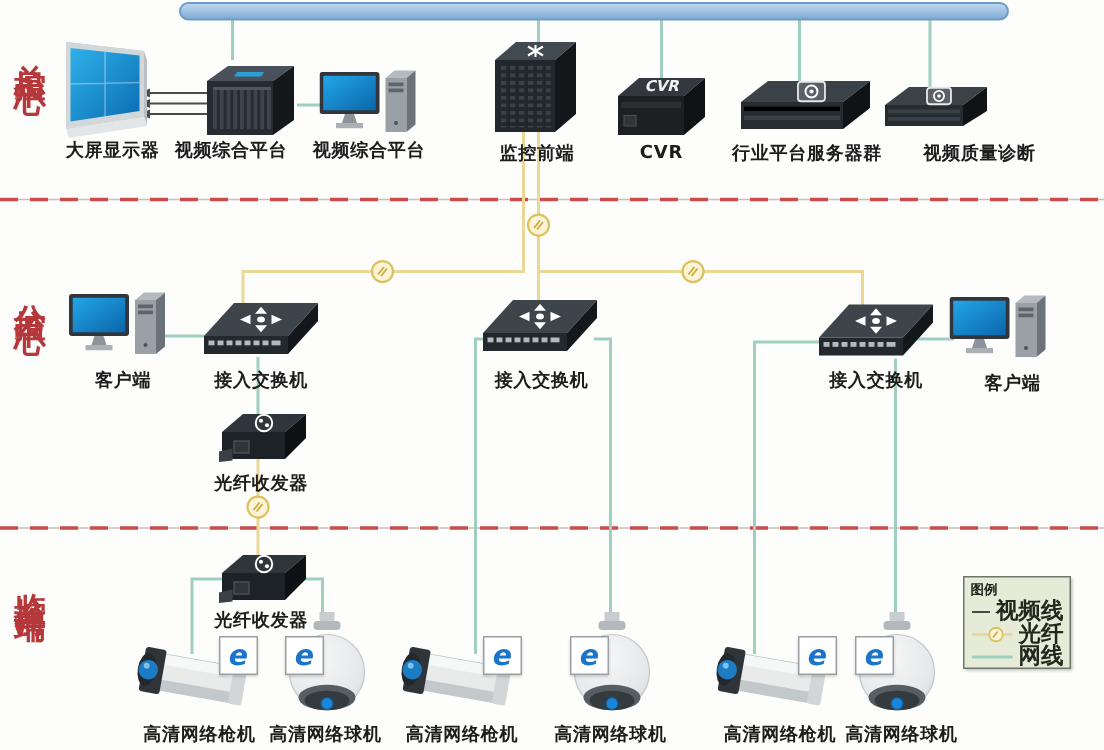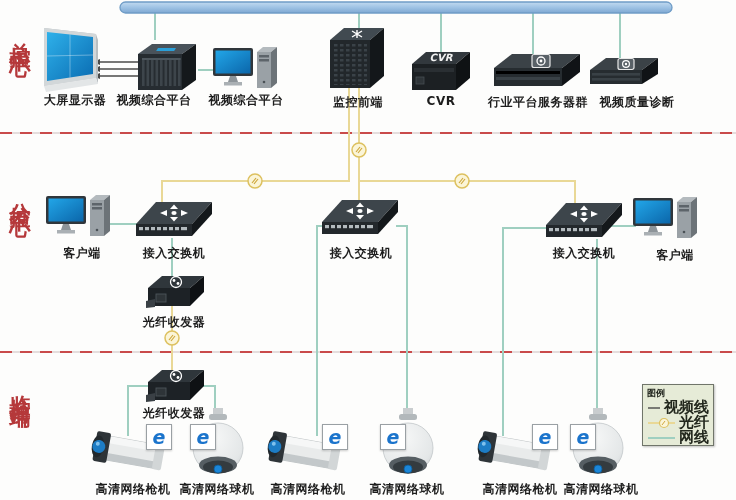--- a/index.html
+++ b/index.html
@@ -232,21 +232,21 @@
       </g>
     </svg>
   </div>
 
   <div class="dev-label" style="left:75px; top:92px">大屏显示器</div>
   <div class="dev-label" style="left:154px;top:92px">视频综合平台</div>
   <div class="dev-label" style="left:246px;top:92px">视频综合平台</div>
   <div class="dev-label" style="left:358px;top:94px">监控前端</div>
   <div class="dev-label" style="left:441px;top:94px">CVR</div>
   <div class="dev-label" style="left:538px;top:94px">行业平台服务器群</div>
-  <div class="dev-label" style="left:637px;top:94px">视频质量诊断</div>
+  <div class="dev-label" style="left:653px;top:94px">视频质量诊断</div>
 
   <div class="abs" style="left:46px;top:190px">
     <svg width="68" height="54" viewBox="0 0 68 54">
       <rect x="0" y="6" width="40" height="28" rx="2" fill="#30363b"></rect>
       <rect x="2.5" y="8.5" width="35" height="23" fill="url(#scrB)"></rect>
       <polygon points="17,34 23,34 25,40 15,40" fill="#8d9499"></polygon>
       <rect x="11" y="40" width="18" height="3.5" fill="#aab0b4"></rect>
       <polygon points="44,10 50,5 64,5 58,10" fill="#b4babe"></polygon>
       <rect x="44" y="10" width="14" height="36" fill="#9aa1a6"></rect>
       <polygon points="58,10 64,5 64,41 58,46" fill="#6c7378"></polygon>

